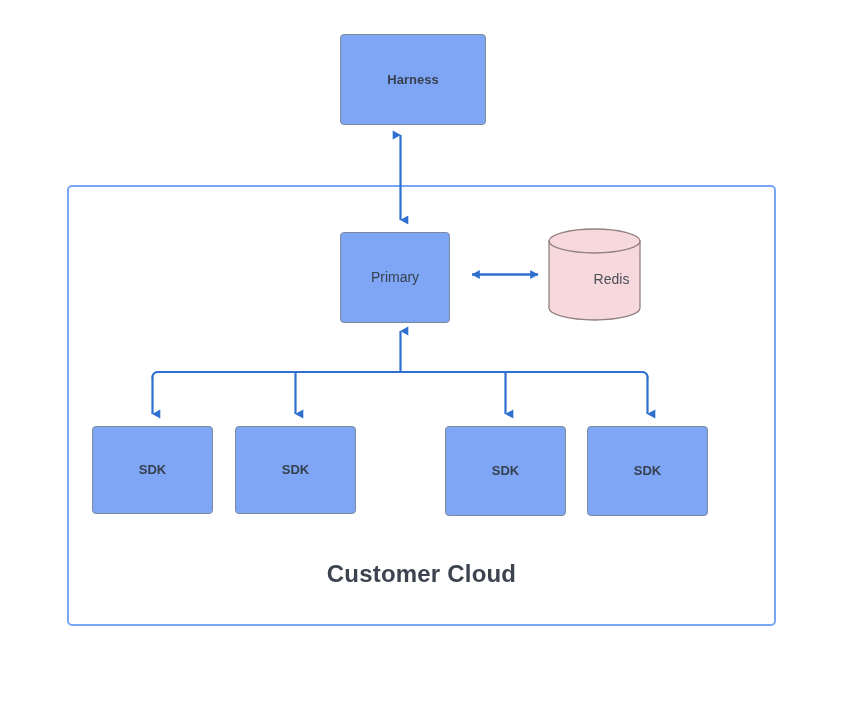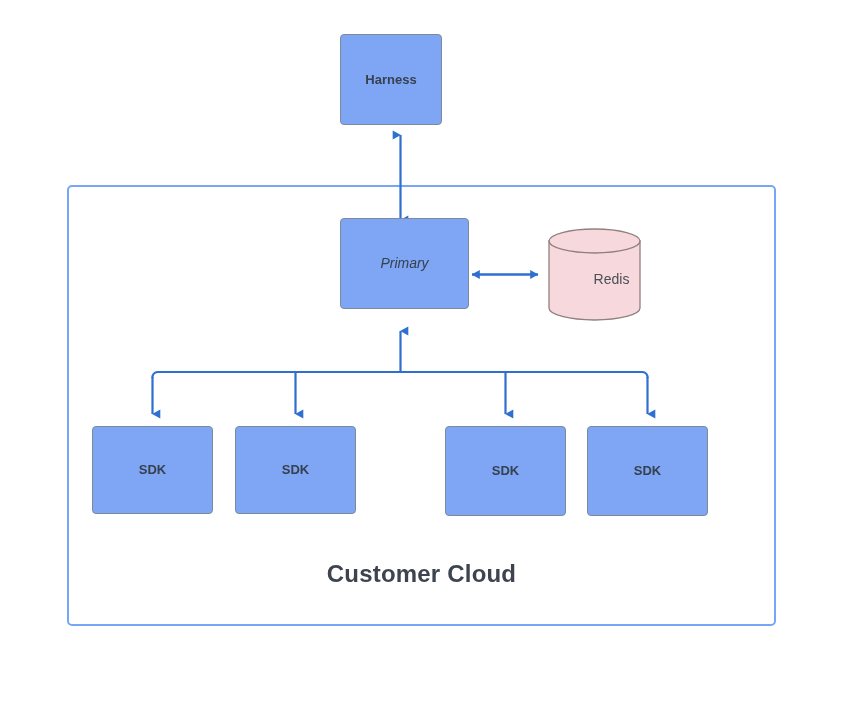--- a/index.html
+++ b/index.html
@@ -42,22 +42,22 @@
     box-shadow: 0 0 0 0 rgba(0,0,0,0);
   }
   .box-label {
     font-size: 13px;
     line-height: 1.2;
     color: #37404f;
   }
   .label-bold { font-weight: bold; }
   .label-regular { font-weight: normal; font-size: 14px; }
 
-  #harness-node { left: 340px; top: 34px; width: 102px; height: 91px; }
-  #primary-node { left: 340px; top: 218px; width: 129px; height: 91px; font-style: italic; }
+  #harness-node { left: 340px; top: 34px; width: 146px; height: 91px; }
+  #primary-node { left: 340px; top: 232px; width: 110px; height: 91px; }
 
   #sdk-node-1 { left: 92px; top: 426px; width: 121px; height: 88px; }
   #sdk-node-2 { left: 235px; top: 426px; width: 121px; height: 88px; }
   #sdk-node-3 { left: 445px; top: 426px; width: 121px; height: 90px; }
   #sdk-node-4 { left: 587px; top: 426px; width: 121px; height: 90px; }
 
   
   #redis-node {
     left: 548px;
     top: 228px;

